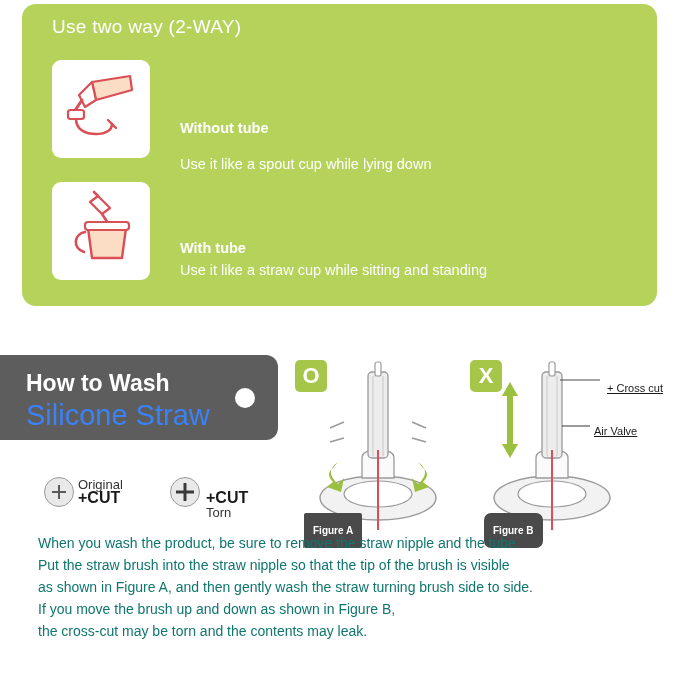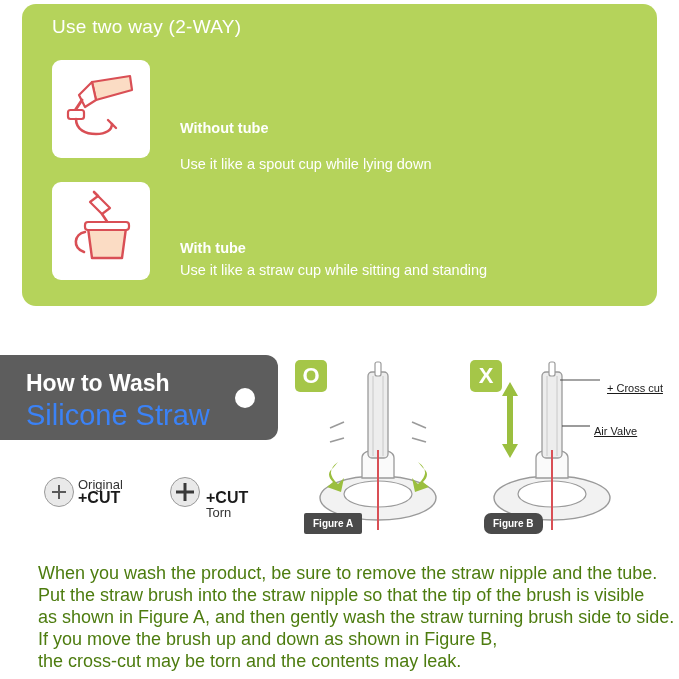--- a/index.html
+++ b/index.html
@@ -157,21 +157,21 @@
   .mark-o { left: 295px; top: 360px; }
   .mark-x { left: 470px; top: 360px; }
 
   
   .fig-caption {
     position: absolute;
     background: #4a4a4a;
     color: #ffffff;
     font-size: 10px;
     font-weight: bold;
-    padding: 5px 9px;
+    padding: 12px 9px;
     border-radius: 2px;
     white-space: nowrap;
   }
   .fig-a { left: 304px; top: 513px; }
   .fig-b { left: 484px; top: 513px; border-radius: 7px; }
 
   
   .annot {
     position: absolute;
     font-size: 11px;
@@ -179,24 +179,24 @@
     white-space: nowrap;
     text-decoration: underline;
   }
   .annot-cross { left: 607px; top: 382px; }
   .annot-valve { left: 594px; top: 425px; }
 
   
   .body-text {
     position: absolute;
     left: 38px;
-    top: 562px;
+    top: 532px;
     width: 600px;
-    font-size: 18px;
-    color: #4d7c0f;
+    font-size: 14px;
+    color: #0f766e;
     line-height: 22px;
   }
   .body-text div { white-space: nowrap; }
 
   svg { display: block; }
 </style>
 </head>
 <body>
 
 <div class="green-panel"></div>

